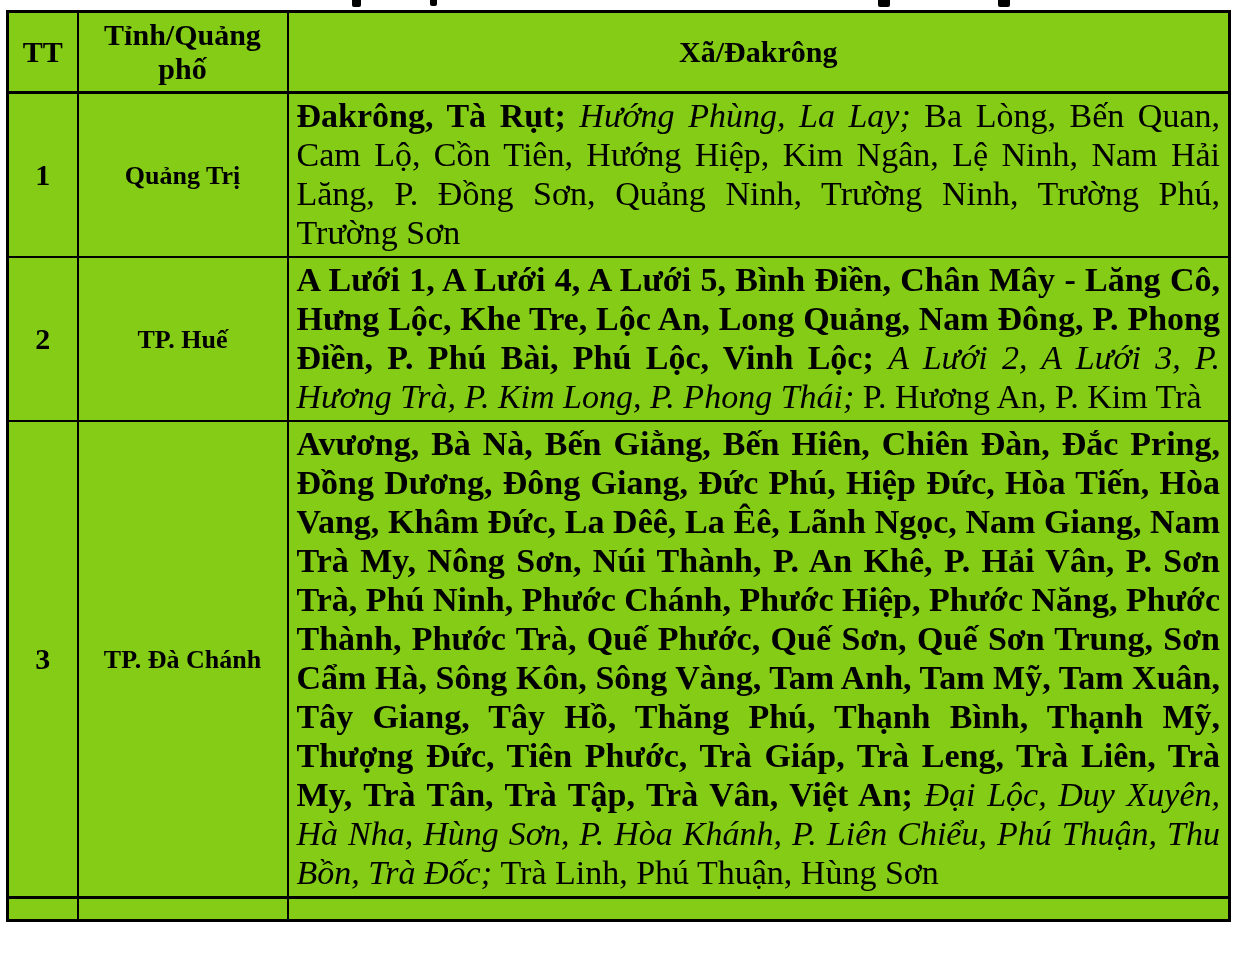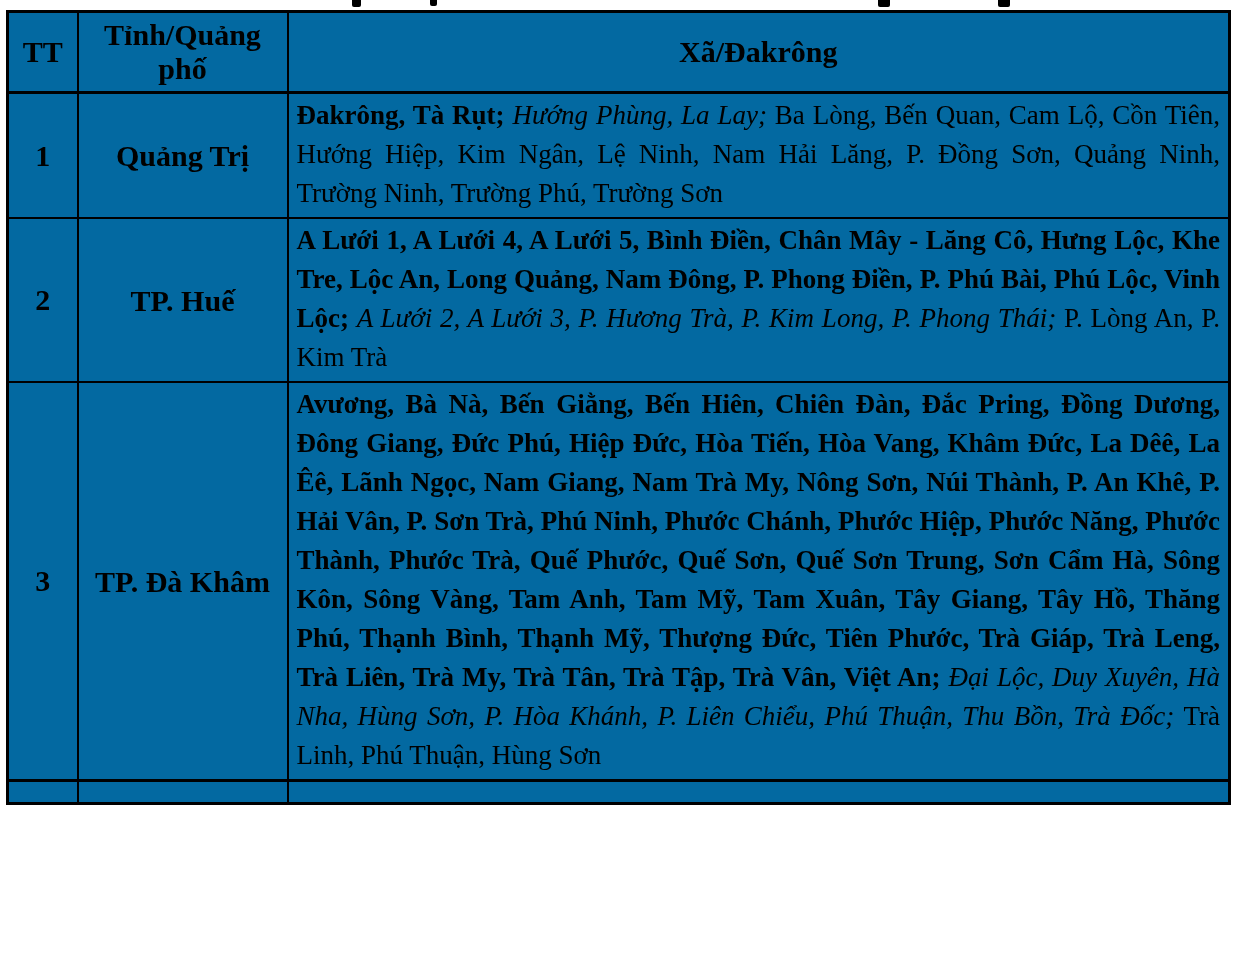--- a/index.html
+++ b/index.html
@@ -24,21 +24,21 @@
   .frag.f3 { left: 878px; width: 12px; height: 7px; }
   .frag.f4 { left: 998px; width: 12px; height: 7px; }
 
   table.doc-table {
     position: absolute;
     top: 10px;
     left: 6px;
     width: 1224px;
     border-collapse: collapse;
     table-layout: fixed;
-    background: #0369a1;
+    background: #84cc16;
   }
   .doc-table th, .doc-table td {
     border: 2px solid #000;
     vertical-align: middle;
     padding: 0;
   }
   .doc-table { border: 3px solid #000; }
   .doc-table thead th { border-bottom: 3px solid #000; }
 
   col.col-tt       { width: 70px; }
@@ -53,28 +53,28 @@
     text-align: center;
     padding: 2px 4px;
   }
 
   td.tt-cell {
     font-size: 30px;
     font-weight: bold;
     text-align: center;
   }
   td.province-cell {
-    font-size: 30px;
+    font-size: 26px;
     font-weight: bold;
     text-align: center;
     padding: 2px 6px;
     line-height: 37px;
   }
   td.communes-cell {
-    font-size: 27px;
+    font-size: 34px;
     line-height: 39px;
     text-align: justify;
     padding: 2px 8px 4px 8px;
     vertical-align: top;
   }
   td.communes-cell .seg-bold   { font-weight: bold; }
   td.communes-cell .seg-italic { font-style: italic; }
   td.communes-cell .seg-normal { }
 
   tr.partial-row td { height: 20px; border-top: 3px solid #000; }
@@ -104,25 +104,25 @@
   </thead>
   <tbody>
       <tr>
         <td class="tt-cell">1</td>
         <td class="province-cell">Quảng Trị</td>
         <td class="communes-cell"><span class="seg-bold">Đakrông, Tà Rụt; </span><span class="seg-italic">Hướng Phùng, La Lay; </span><span class="seg-normal">Ba Lòng, Bến Quan, Cam Lộ, Cồn Tiên, Hướng Hiệp, Kim Ngân, Lệ Ninh, Nam Hải Lăng, P. Đồng Sơn, Quảng Ninh, Trường Ninh, Trường Phú, Trường Sơn</span></td>
       </tr>
       <tr>
         <td class="tt-cell">2</td>
         <td class="province-cell">TP. Huế</td>
-        <td class="communes-cell"><span class="seg-bold">A Lưới 1, A Lưới 4, A Lưới 5, Bình Điền, Chân Mây - Lăng Cô, Hưng Lộc, Khe Tre, Lộc An, Long Quảng, Nam Đông, P. Phong Điền, P. Phú Bài, Phú Lộc, Vinh Lộc; </span><span class="seg-italic">A Lưới 2, A Lưới 3, P. Hương Trà, P. Kim Long, P. Phong Thái; </span><span class="seg-normal">P. Lòng An, P. Kim Trà</span></td>
+        <td class="communes-cell"><span class="seg-bold">A Lưới 1, A Lưới 4, A Lưới 5, Bình Điền, Chân Mây - Lăng Cô, Hưng Lộc, Khe Tre, Lộc An, Long Quảng, Nam Đông, P. Phong Điền, P. Phú Bài, Phú Lộc, Vinh Lộc; </span><span class="seg-italic">A Lưới 2, A Lưới 3, P. Hương Trà, P. Kim Long, P. Phong Thái; </span><span class="seg-normal">P. Hương An, P. Kim Trà</span></td>
       </tr>
       <tr>
         <td class="tt-cell">3</td>
-        <td class="province-cell">TP. Đà Khâm</td>
+        <td class="province-cell">TP. Đà Chánh</td>
         <td class="communes-cell"><span class="seg-bold">Avương, Bà Nà, Bến Giằng, Bến Hiên, Chiên Đàn, Đắc Pring, Đồng Dương, Đông Giang, Đức Phú, Hiệp Đức, Hòa Tiến, Hòa Vang, Khâm Đức, La Dêê, La Êê, Lãnh Ngọc, Nam Giang, Nam Trà My, Nông Sơn, Núi Thành, P. An Khê, P. Hải Vân, P. Sơn Trà, Phú Ninh, Phước Chánh, Phước Hiệp, Phước Năng, Phước Thành, Phước Trà, Quế Phước, Quế Sơn, Quế Sơn Trung, Sơn Cẩm Hà, Sông Kôn, Sông Vàng, Tam Anh, Tam Mỹ, Tam Xuân, Tây Giang, Tây Hồ, Thăng Phú, Thạnh Bình, Thạnh Mỹ, Thượng Đức, Tiên Phước, Trà Giáp, Trà Leng, Trà Liên, Trà My, Trà Tân, Trà Tập, Trà Vân, Việt An; </span><span class="seg-italic">Đại Lộc, Duy Xuyên, Hà Nha, Hùng Sơn, P. Hòa Khánh, P. Liên Chiểu, Phú Thuận, Thu Bồn, Trà Đốc; </span><span class="seg-normal">Trà Linh, Phú Thuận, Hùng Sơn</span></td>
       </tr>
       <tr class="partial-row">
         <td></td>
         <td></td>
         <td></td>
       </tr>
     </tbody>
 </table>
 

